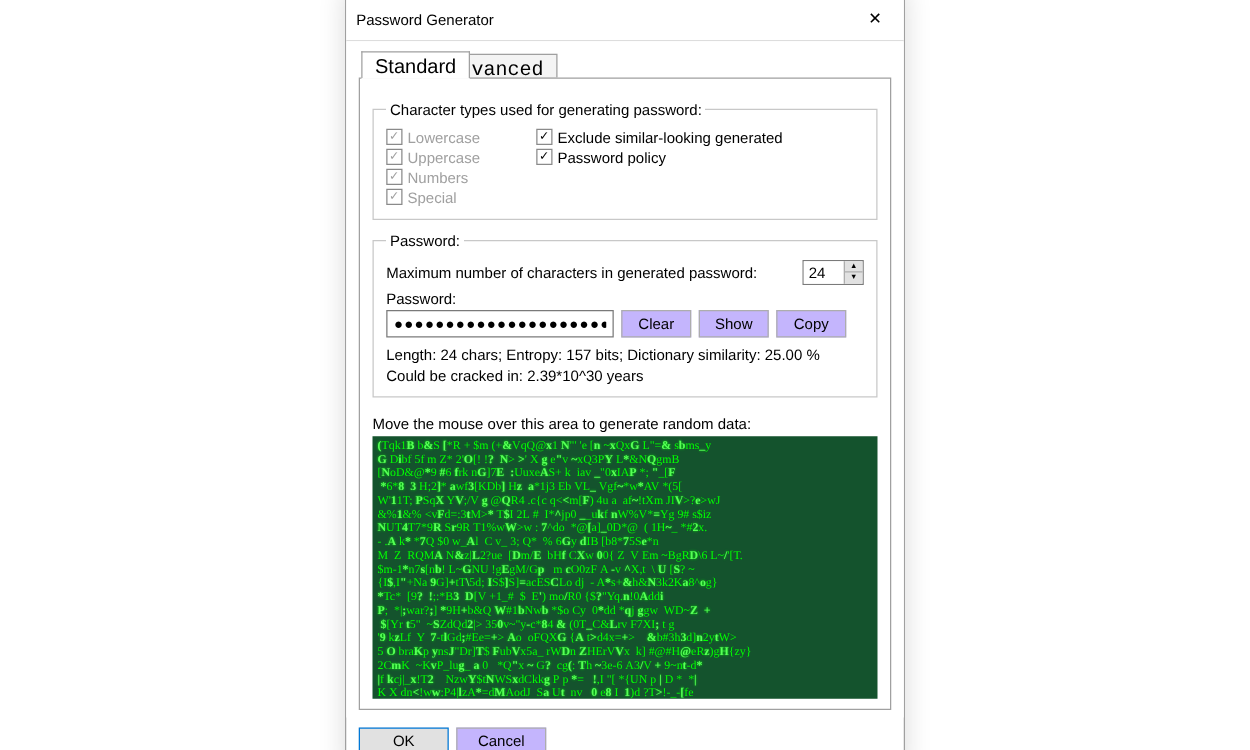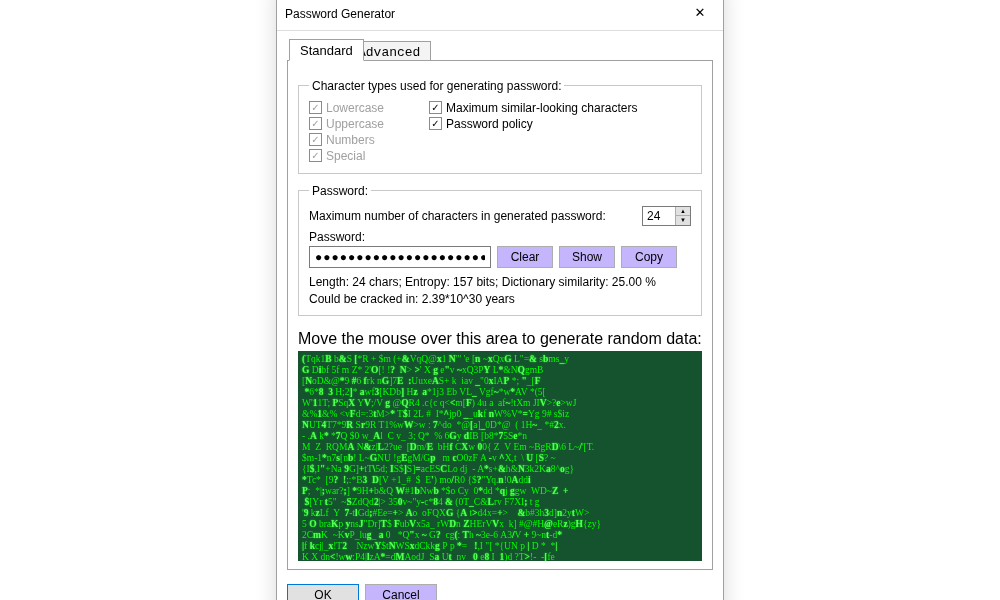--- a/index.html
+++ b/index.html
@@ -43,21 +43,21 @@
     height: 22px;
     margin-bottom: -1px;
   }
   .tab {
     position: absolute;
     top: 0;
     height: 22px;
     padding: 3px 10px;
     border: 1px solid #a0a0a0;
     background: #fff;
-    font-size: 13px;
+    font-size: 16px;
     text-align: right;
   }
   .tab.active {
     border-bottom: 1px solid #fff;
     z-index: 2;
     top: 0;
   }
   .tab.inactive {
     top: 2px;
     height: 20px;
@@ -159,21 +159,21 @@
     min-width: 56px;
     padding: 0 8px;
     border: 1px solid #adadad;
     background: #c4b5fd;
     font-size: 12px;
     font-family: inherit;
   }
   .stats { font-size: 12px; line-height: 1.4; }
   .random-label {
     margin: 14px 0 3px 0;
-    font-size: 16px;
+    font-size: 12px;
   }
   .matrix {
     width: 100%;
     height: 210px;
     background: #14532d;
     color: #00ff00;
     font-family: Liberation Serif, serif;
     font-size: 9.5px;
     line-height: 11px;
     padding: 3px 4px;
@@ -230,21 +230,21 @@
               <span class="disabled-text">Numbers</span>
             </div>
             <div class="chk-row">
               <span class="chk disabled">✓</span>
               <span class="disabled-text">Special</span>
             </div>
           </div>
           <div class="col">
             <div class="chk-row">
               <span class="chk enabled">✓</span>
-              <span>Maximum similar-looking characters</span>
+              <span>Exclude similar-looking generated</span>
             </div>
             <div class="chk-row">
               <span class="chk enabled">✓</span>
               <span>Password policy</span>
             </div>
           </div>
         </div>
       </fieldset>
 
       <fieldset>

